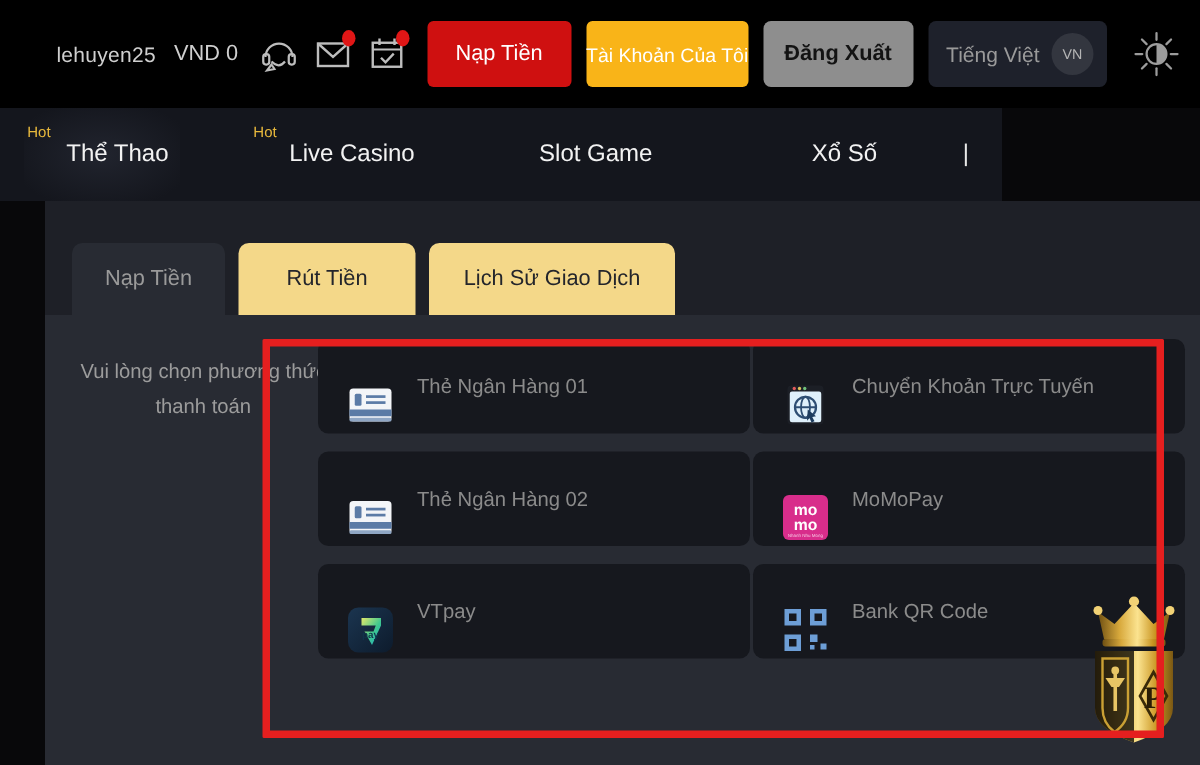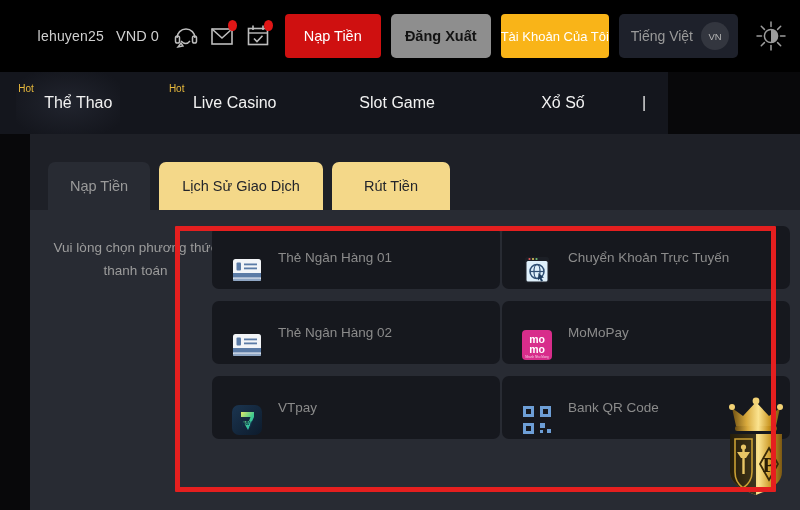--- a/index.html
+++ b/index.html
@@ -165,22 +165,22 @@
           <line x1="8" y1="2.6" x2="8" y2="7" stroke="#bdbdbd" stroke-width="1.6"></line>
           <line x1="18" y1="2.6" x2="18" y2="7" stroke="#bdbdbd" stroke-width="1.6"></line>
           <path d="M9 15.5 L12 18.5 L17.5 12.8" fill="none" stroke="#bdbdbd" stroke-width="1.6"></path>
         </svg>
         <span class="badge"></span>
       </span>
 
     </div>
 
     <button class="btn btn-deposit">Nạp Tiền</button>
+    <button class="btn btn-account">Tài Khoản Của Tôi</button>
     <button class="btn btn-logout">Đăng Xuất</button>
-    <button class="btn btn-account">Tài Khoản Của Tôi</button>
 
     <div class="lang-box">
       <span class="lang-label">Tiếng Việt</span>
       <span class="lang-chip">VN</span>
     </div>
 
     <div class="sun-btn">
       <svg width="34" height="34" viewBox="0 0 34 34">
         <g stroke="#9c9c9c" stroke-width="1.5" stroke-linecap="round">
           <line x1="17" y1="3" x2="17" y2="7.5"></line>
@@ -226,22 +226,22 @@
 
     <span class="nav-sep">|</span>
     <div style="width:20px"></div>
 
   </div>
 
   <div class="content">
 
     <div class="tabs">
       <div class="tab tab-active">Nạp Tiền</div>
+      <div class="tab tab-idle" style="width:118px">Rút Tiền</div>
       <div class="tab tab-idle" style="width:164px">Lịch Sử Giao Dịch</div>
-      <div class="tab tab-idle" style="width:118px">Rút Tiền</div>
     </div>
 
     <div class="panel-body">
 
       <div class="hint">Vui lòng chọn phương thức thanh toán</div>
 
       <div class="methods">
 
         <div class="method">
           <span class="m-ico">

